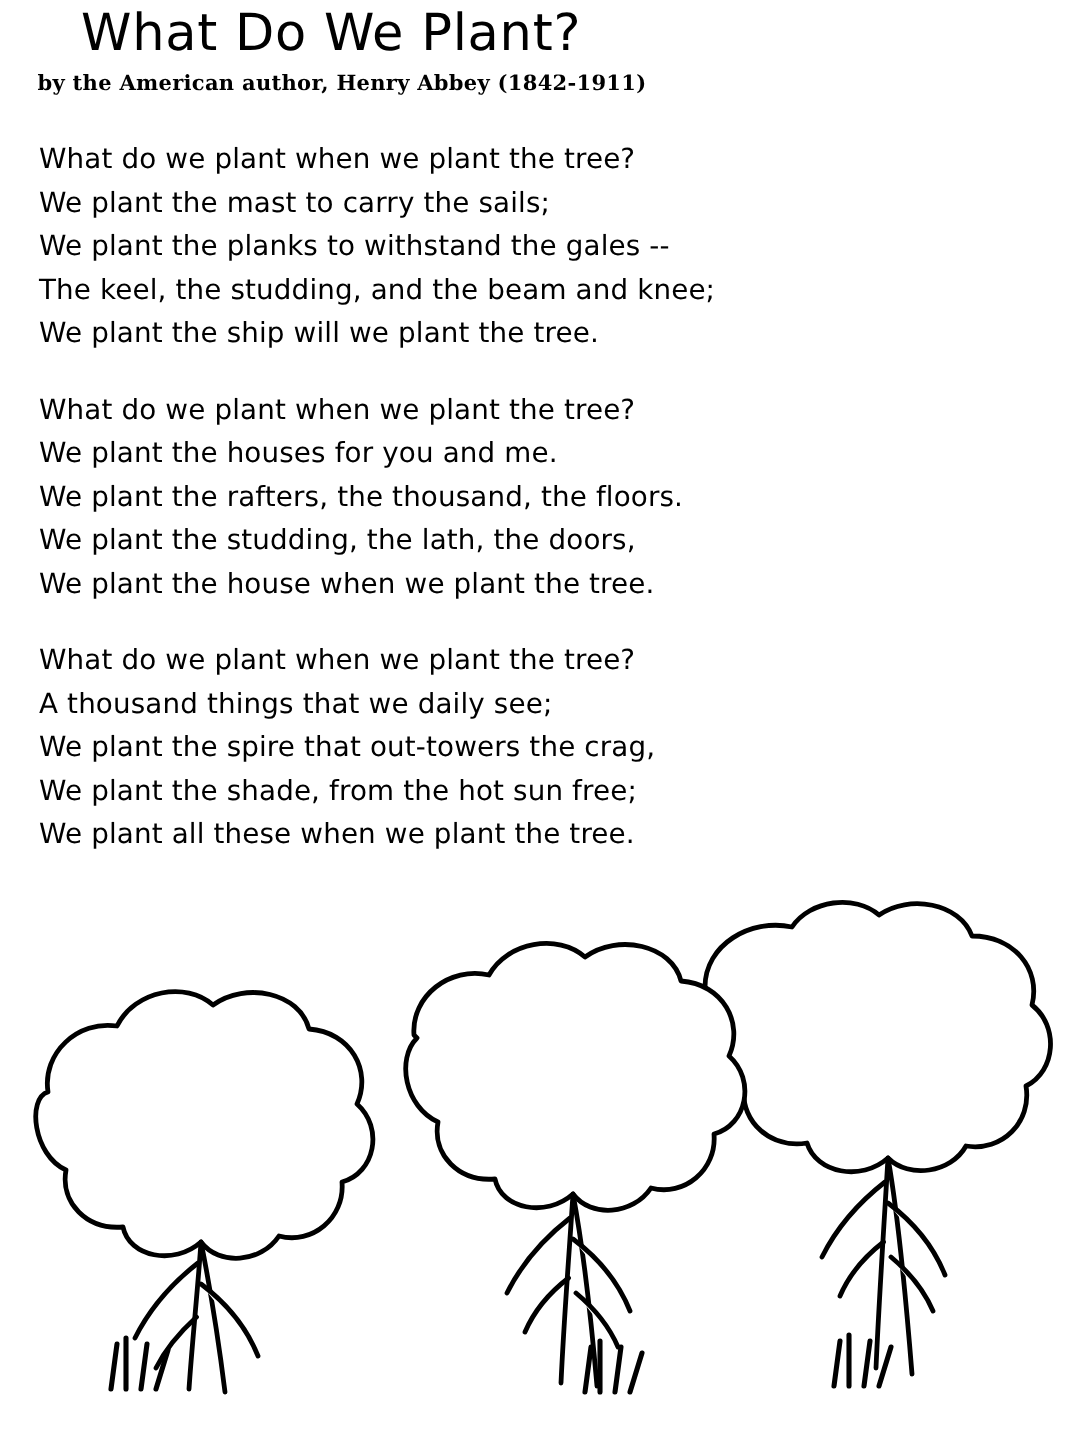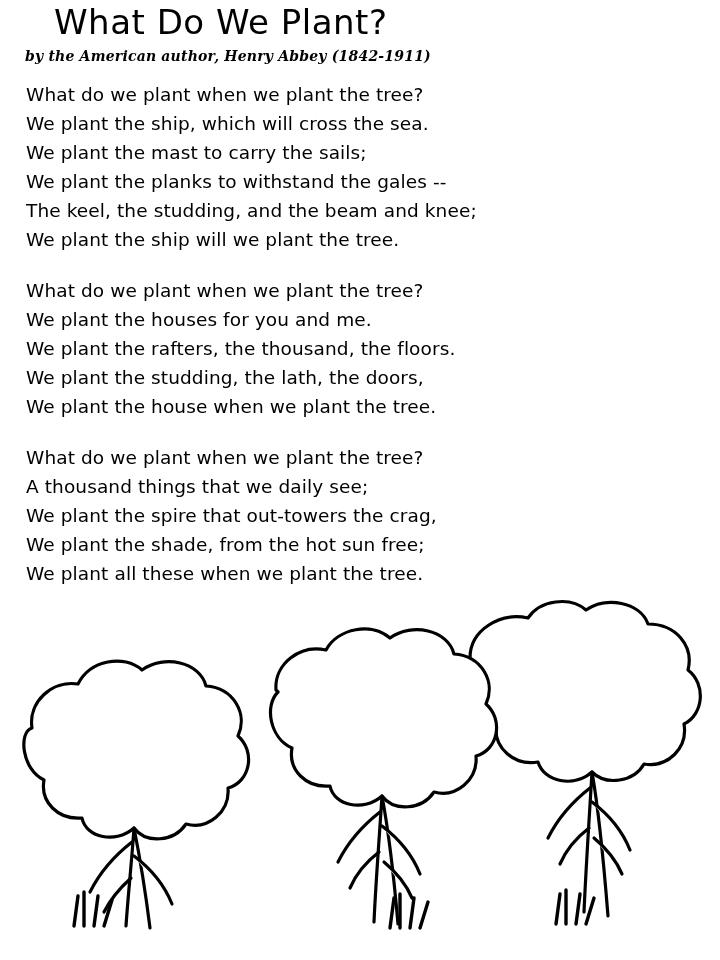--- a/index.html
+++ b/index.html
@@ -31,31 +31,30 @@
     letter-spacing: 0.5px;
     color: #000;
     white-space: nowrap;
     margin-left: 32px;
   }
   .byline {
     position: absolute;
     left: 25px;
     top: 48px;
     font-family: "DejaVu Serif", serif;
-    font-style: italic;
     font-size: 14px;
     font-weight: 700;
     letter-spacing: 0.2px;
     color: #000;
     white-space: nowrap;
   }
   .poem {
     position: absolute;
     left: 26px;
-    top: 80px;
+    top: 92px;
     width: 640px;
   }
   .stanza {
     margin: 0 0 22px 0;
   }
   .line {
     font-family: "DejaVu Sans", sans-serif;
     font-size: 18.5px;
     line-height: 29px;
     letter-spacing: 0.1px;
@@ -76,21 +75,20 @@
 
 <div class="page">
 
   <div class="title">What Do We Plant?</div>
   <div class="byline">by the American author, Henry Abbey (1842-1911)</div>
 
   <div class="poem">
 
     <div class="stanza">
       <div class="line">What do we plant when we plant the tree?</div>
-      <div class="line">We plant the ship, which will cross the sea.</div>
       <div class="line">We plant the mast to carry the sails;</div>
       <div class="line">We plant the planks to withstand the gales --</div>
       <div class="line">The keel, the studding, and the beam and knee;</div>
       <div class="line">We plant the ship will we plant the tree.</div>
     </div>
 
     <div class="stanza">
       <div class="line">What do we plant when we plant the tree?</div>
       <div class="line">We plant the houses for you and me.</div>
       <div class="line">We plant the rafters, the thousand, the floors.</div>

